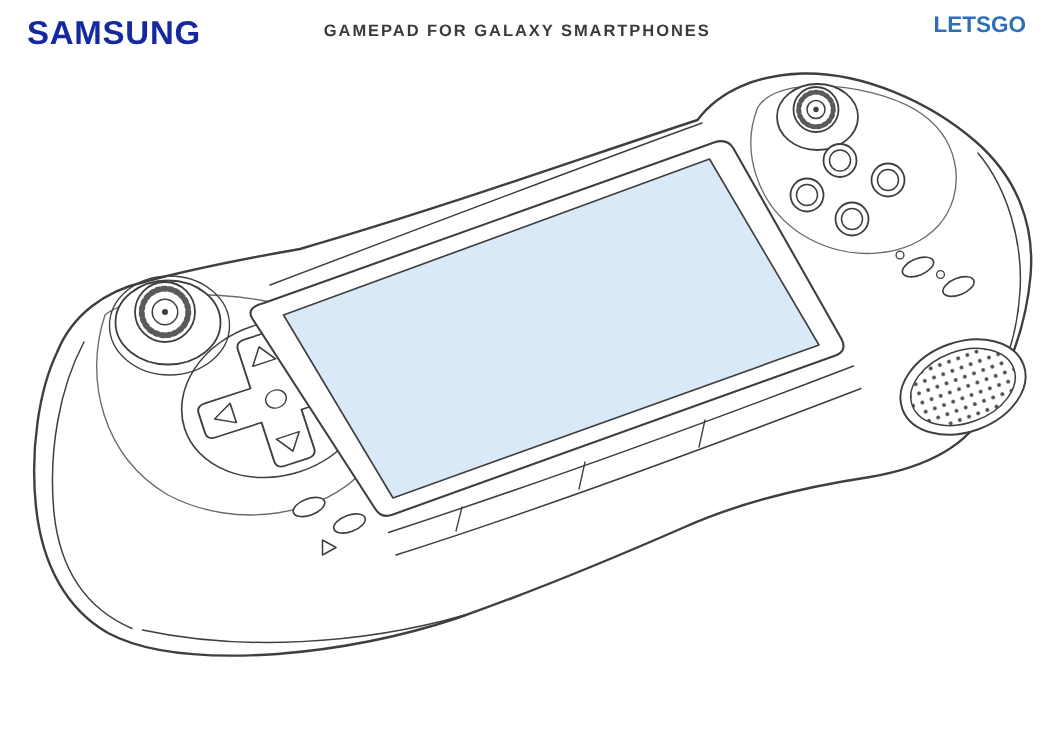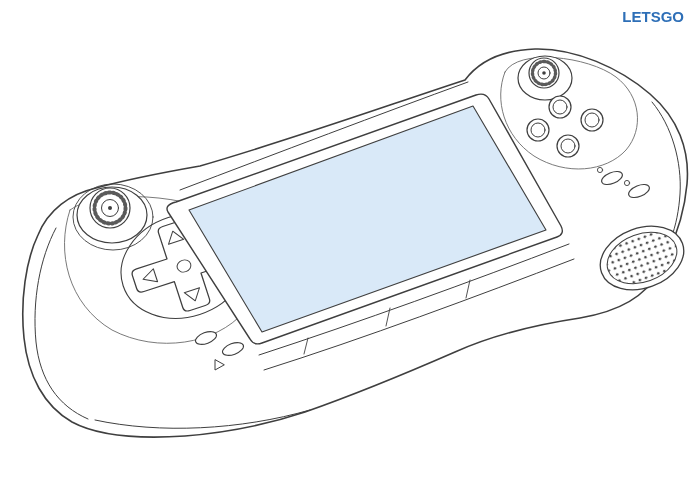--- a/index.html
+++ b/index.html
@@ -26,20 +26,22 @@
     background:var(--brand-blue,#2e6fb7);color:#ffffff;
     padding:2px 6px 3px 6px;margin-left:3px;border-radius:2px;
   }
   svg.figure{position:absolute;top:42px;left:0;}
   .phone-screen{fill:var(--screen-blue,#d9e9f8);}
 </style>
 </head>
 <body>
 
 <div class="header">
+  <div class="samsung-logo">SAMSUNG</div>
+  <div class="page-title">GAMEPAD FOR GALAXY SMARTPHONES</div>
   <div class="brand">
     <span class="brand-letsgo">LETSGO</span>
   </div>
 </div>
 
 <svg class="figure" width="700" height="444" viewBox="0 0 700 444" aria-label="patent drawing">
   <defs>
     <pattern id="dots" width="6.5" height="6.5" patternUnits="userSpaceOnUse">
       <circle cx="2" cy="2" r="1.3" fill="#4a4a4a"></circle>
     </pattern>

